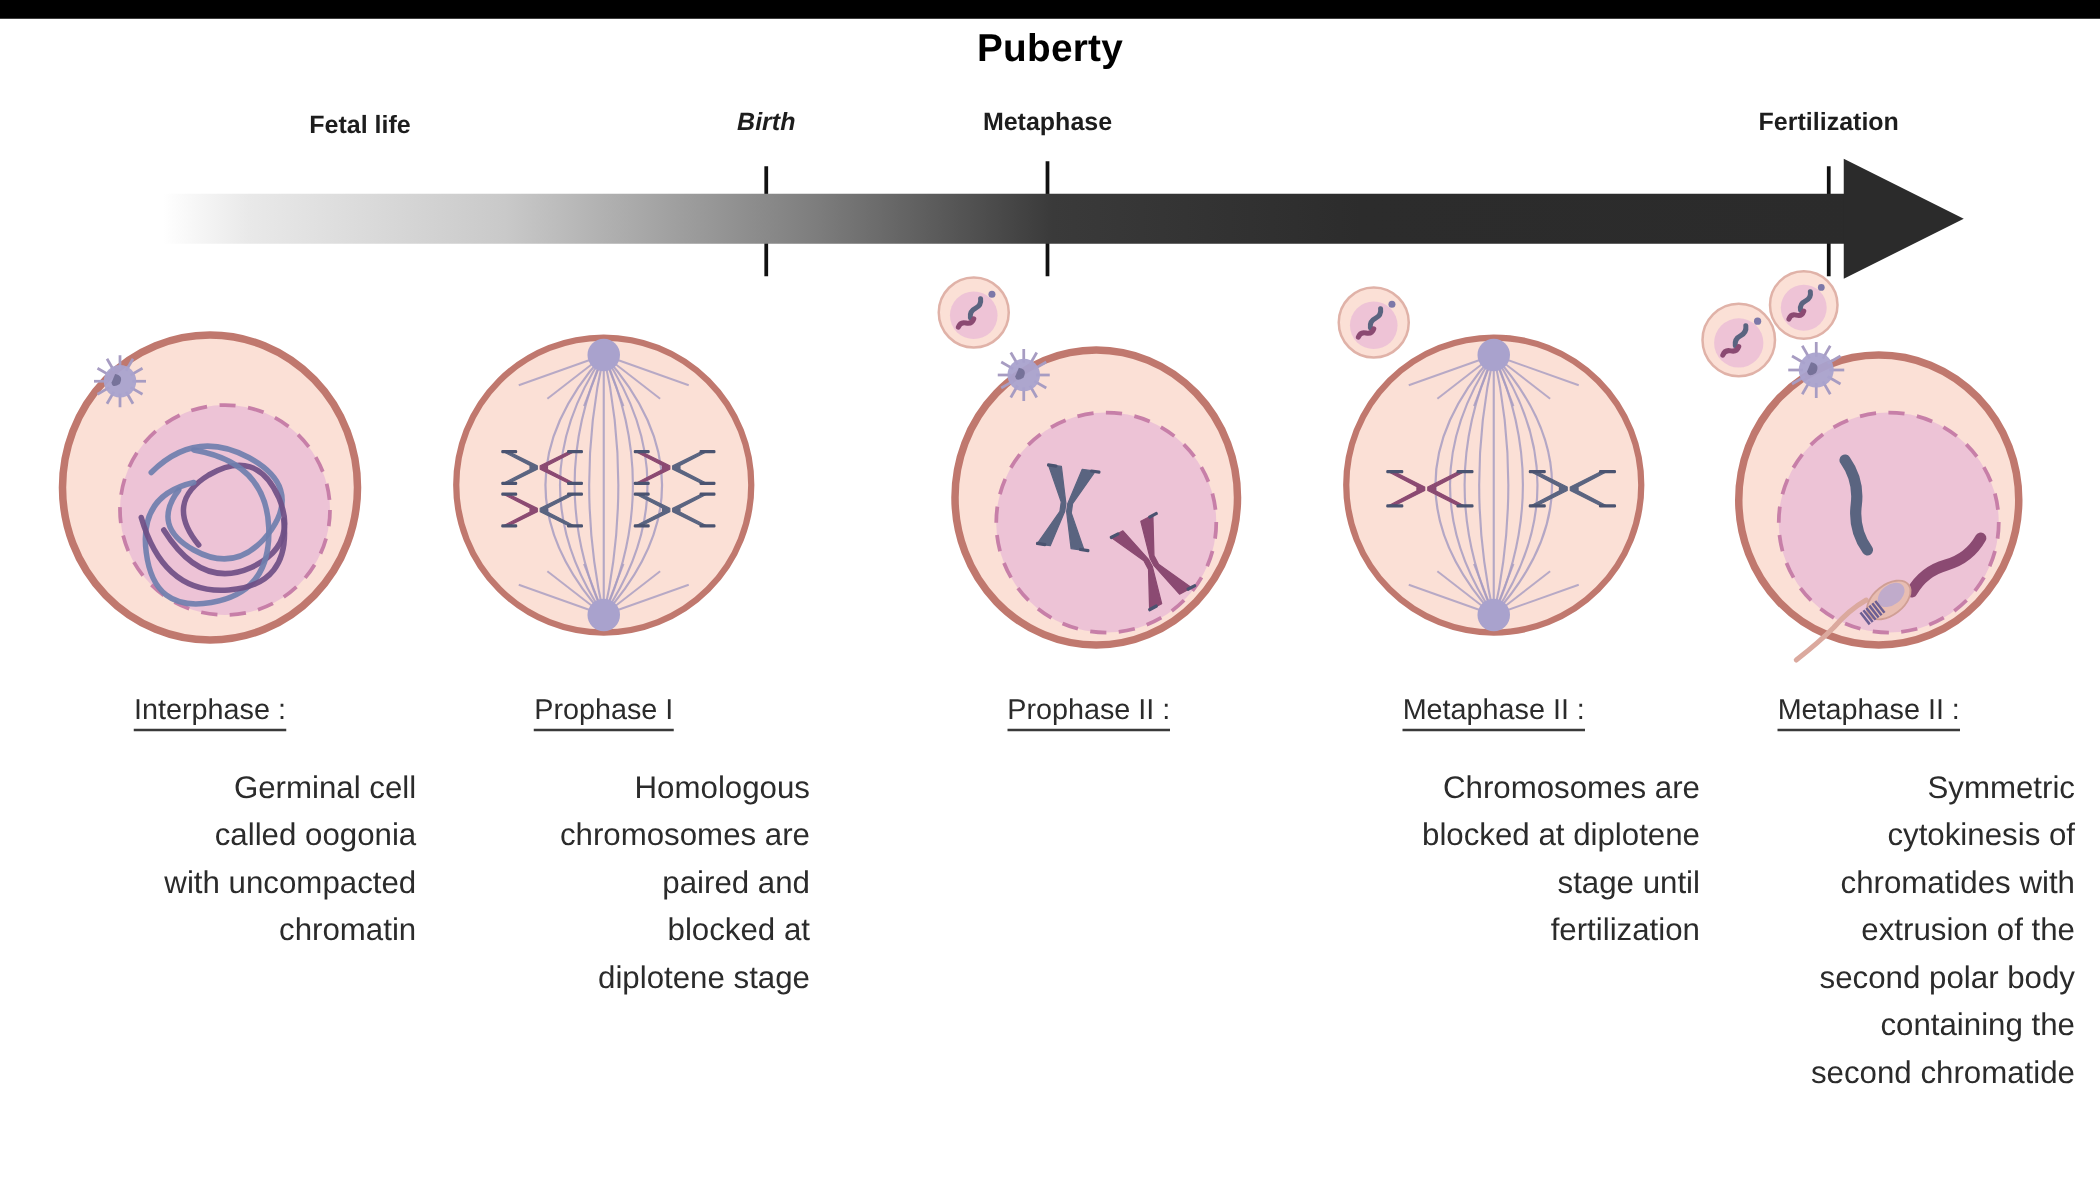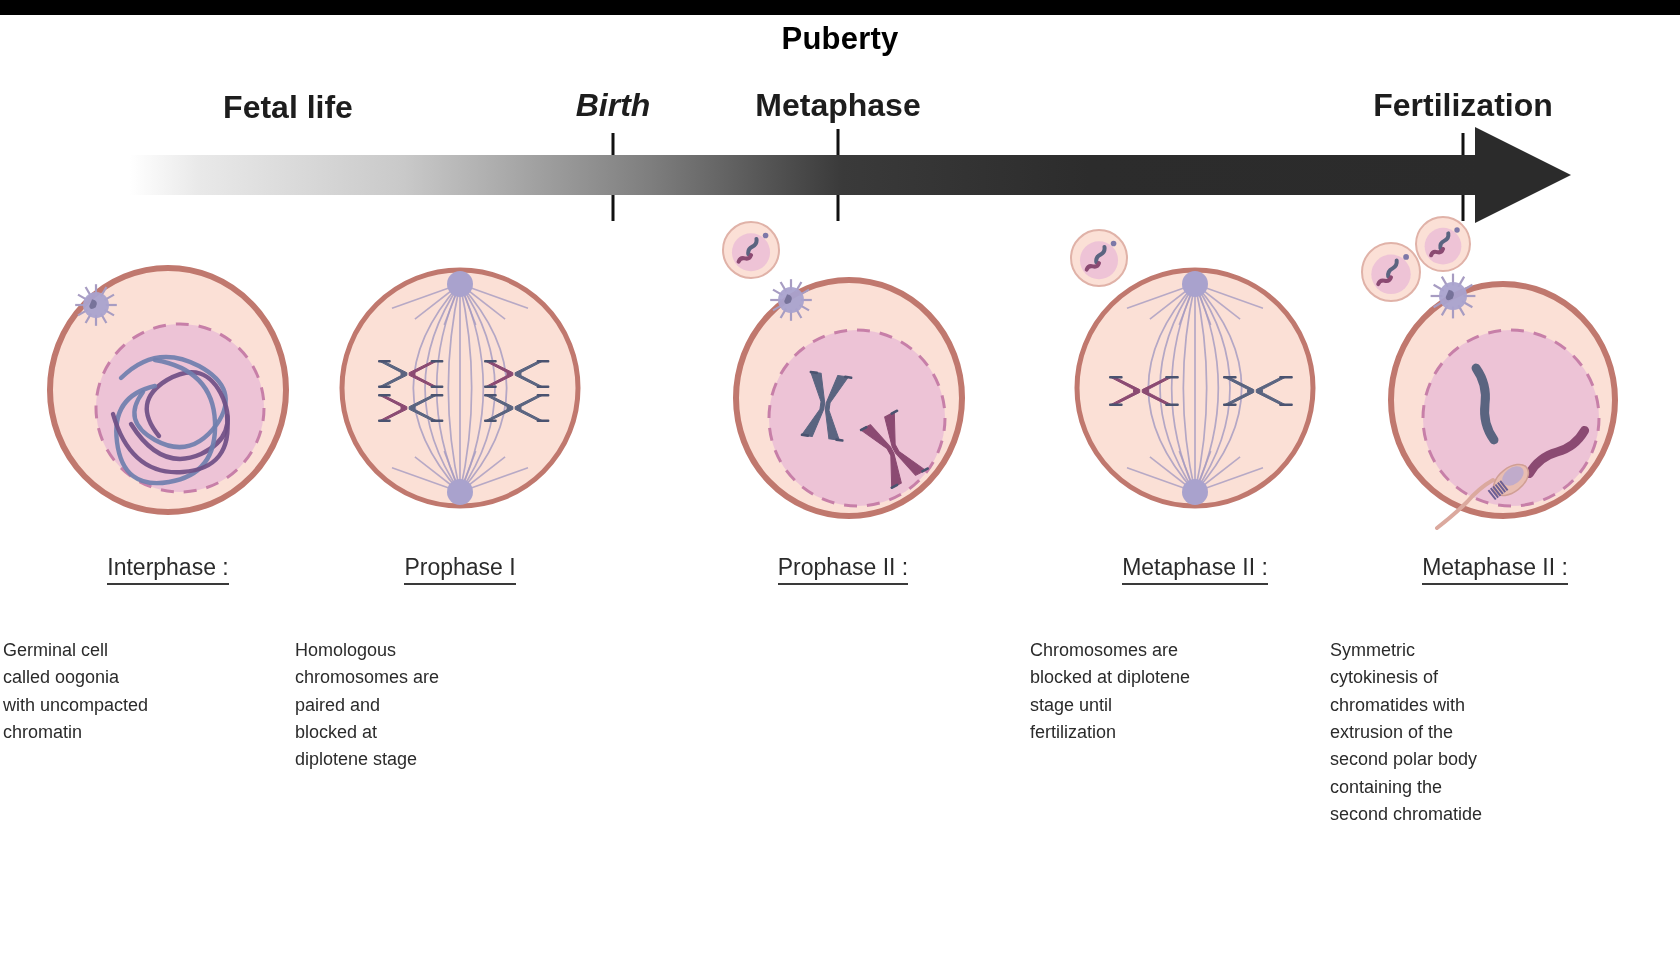--- a/index.html
+++ b/index.html
@@ -11,21 +11,21 @@
   }
   .topbar{position:absolute;left:0;top:0;width:1680px;height:15px;background:#000;}
 
   
   .timeline-wrap{position:absolute;left:0;top:15px;width:1416px;height:210px;}
   .puberty{
     position:absolute;left:0;top:6px;width:1680px;text-align:center;
     font-size:31px;font-weight:bold;color:#000;letter-spacing:.2px;
   }
   .tl-label{
-    position:absolute;font-size:32px;font-weight:bold;color:#1d1d1d;
+    position:absolute;font-size:20px;font-weight:bold;color:#1d1d1d;
     transform:translateX(-50%);white-space:nowrap;
   }
   .tl-bar{
     position:absolute;left:130px;top:140px;width:1370px;height:40px;
     background:linear-gradient(to right,#ffffff 0%,#e9e9e9 5%,#c9c9c9 20%,#7e7e7e 38%,#3a3a3a 52%,#2c2c2c 70%,#2b2b2b 100%);
   }
   .tl-head{
     position:absolute;left:1475px;top:112px;width:0;height:0;
     border-top:48px solid transparent;border-bottom:48px solid transparent;
     border-left:96px solid #2b2b2b;
@@ -37,22 +37,22 @@
   .cellbox{position:relative;height:320px;}
   .cellbox svg{position:absolute;left:50%;top:0;transform:translateX(-50%);overflow:visible;}
 
   .caption-title{
     text-align:center;font-size:23px;color:#2b2b2b;margin-top:6px;
   }
   .caption-title span{
     border-bottom:2px solid #3a3a3a;padding-bottom:3px;
   }
   .caption-body{
-    text-align:left;font-size:18px;line-height:1.52;color:#2b2b2b;
-    margin-top:56px;white-space:pre-line;
+    text-align:right;font-size:25px;line-height:1.52;color:#2b2b2b;
+    margin-top:30px;white-space:pre-line;
   }
 </style>
 </head>
 <body>
 
 <div class="topbar"></div>
 
 <div class="timeline-wrap">
   <div class="puberty">Puberty</div>
   <div id="tl-labels">
@@ -98,21 +98,21 @@
             <path d="M 89.1 71.15 q 7.15 1.3 3.6400000000000006 8.06 q -5.8500000000000005 3.9 -6.5 -1.3" fill="#6d6a90" opacity="0.85"></path>
           </g>
         </svg>
       </div>
       <div class="caption-title"><span>Interphase :</span></div>
       <div class="caption-body">Germinal cell
 called oogonia
 with uncompacted
 chromatin</div>
     </div>
-    <div class="col" style="left: 460px; top: 228px;">
+    <div class="col" style="left: 483px; top: 228px;">
       <div class="cellbox">
         <svg width="330" height="320" viewBox="0 0 330 320">
           <g>
             <circle cx="165" cy="160" r="118" fill="#fbe0d6" stroke="#c0786e" stroke-width="5"></circle>
             <path d="M 165 56 Q 71.72 160 165 264" fill="none" stroke="#a79cc2" stroke-width="1.7" opacity="0.85"></path>
             <path d="M 165 56 Q 95.03999999999999 160 165 264" fill="none" stroke="#a79cc2" stroke-width="1.7" opacity="0.85"></path>
             <path d="M 165 56 Q 118.36 160 165 264" fill="none" stroke="#a79cc2" stroke-width="1.7" opacity="0.85"></path>
             <path d="M 165 56 Q 141.68 160 165 264" fill="none" stroke="#a79cc2" stroke-width="1.7" opacity="0.85"></path>
             <path d="M 165 56 Q 165 160 165 264" fill="none" stroke="#a79cc2" stroke-width="1.7" opacity="0.85"></path>
             <path d="M 165 56 Q 188.32 160 165 264" fill="none" stroke="#a79cc2" stroke-width="1.7" opacity="0.85"></path>
@@ -192,21 +192,21 @@
           </g>
         </svg>
       </div>
       <div class="caption-title"><span>Prophase I</span></div>
       <div class="caption-body">Homologous
 chromosomes are
 paired and
 blocked at
 diplotene stage</div>
     </div>
-    <div class="col" style="left: 843px; top: 228px;">
+    <div class="col" style="left: 871px; top: 228px;">
       <div class="cellbox">
         <svg width="330" height="320" viewBox="0 0 330 320">
           <g>
             <ellipse cx="171" cy="170" rx="113" ry="118" fill="#fbe0d6" stroke="#c0786e" stroke-width="6"></ellipse>
             <circle cx="179" cy="190" r="88" fill="#ecc0d6" opacity="0.92"></circle>
             <circle cx="179" cy="190" r="88" fill="none" stroke="#c77fa8" stroke-width="3" stroke-dasharray="13 10"></circle>
             <g transform="rotate(8 147 178)">
               <path d="M 128 146 L 142.44 174.16
       L 142.44 181.84 L 128 210 L 138.56 210
       L 146.24 181.2 L 146.24 174.8

